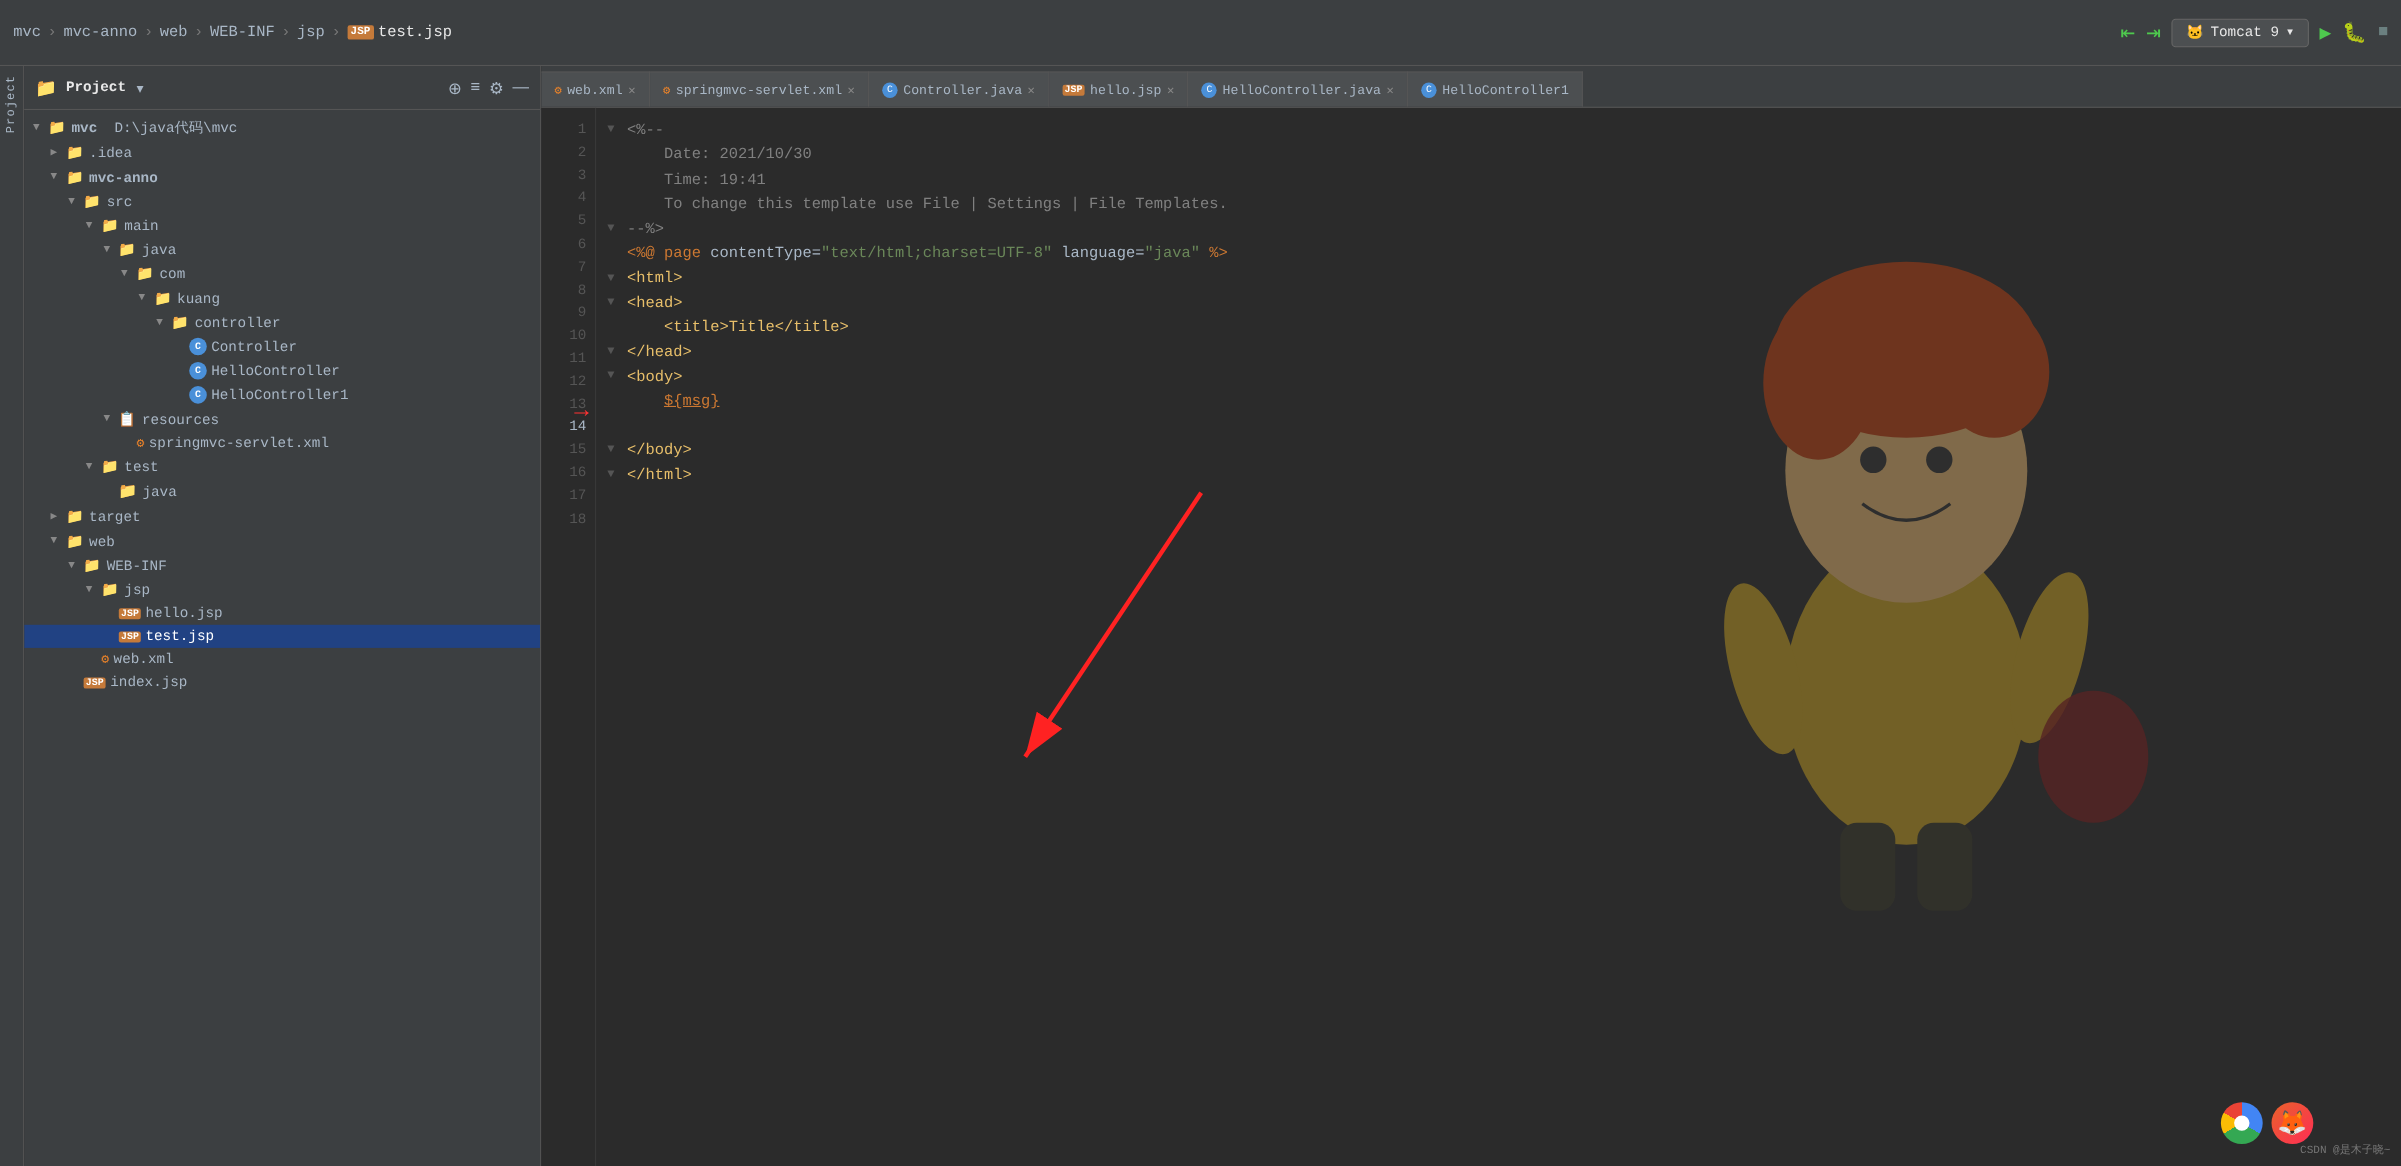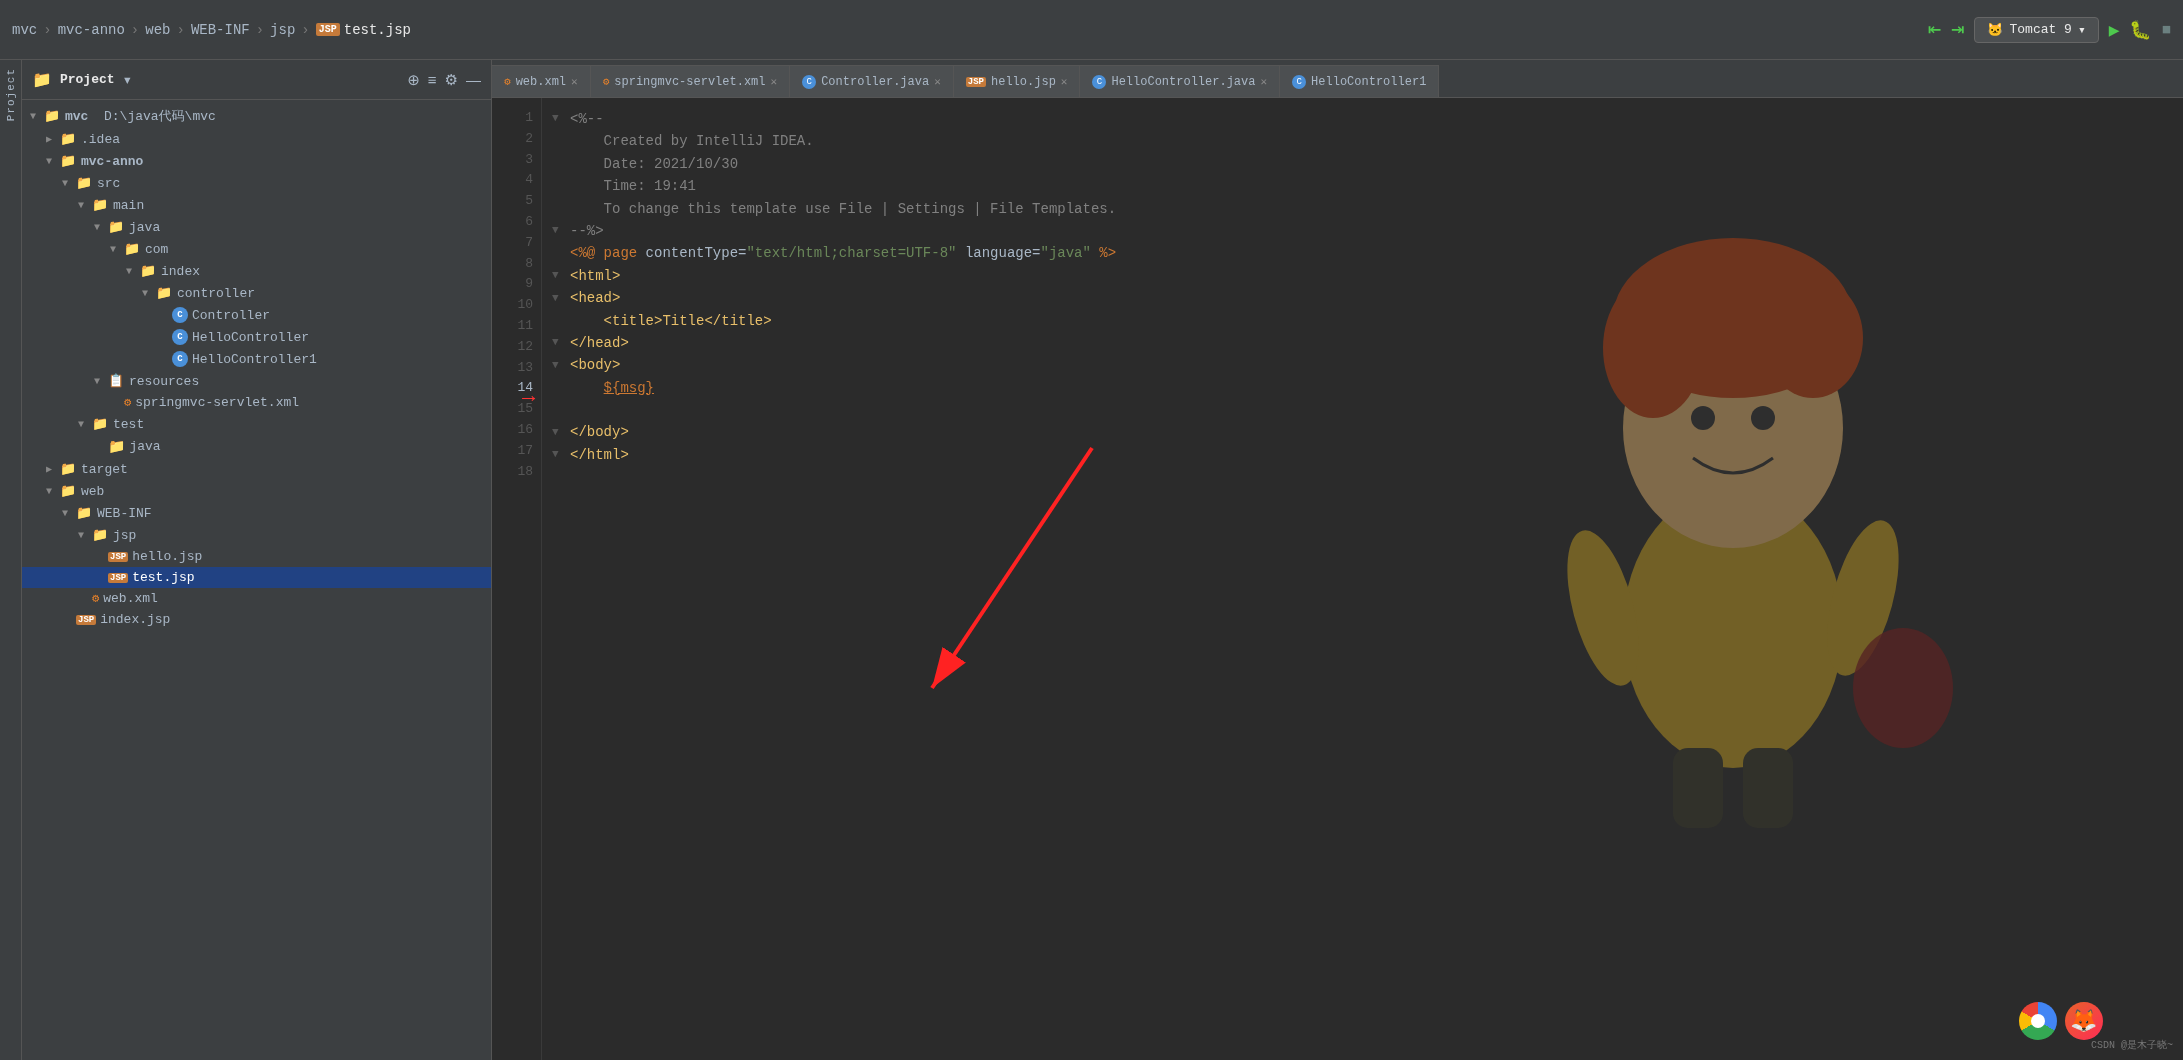--- a/index.html
+++ b/index.html
@@ -407,21 +407,21 @@
 
       <div class="tree-item">
         <span class="tree-indent"></span>
           <span class="tree-indent"></span>
           <span class="tree-indent"></span>
           <span class="tree-indent"></span>
           <span class="tree-indent"></span>
           <span class="tree-indent"></span>
         <span class="tree-arrow">▼</span>
         <span class="folder-icon folder-blue">📁</span>
-        <span>index</span>
+        <span>kuang</span>
       </div>
 
       <div class="tree-item">
         <span class="tree-indent"></span>
           <span class="tree-indent"></span>
           <span class="tree-indent"></span>
           <span class="tree-indent"></span>
           <span class="tree-indent"></span>
           <span class="tree-indent"></span>
           <span class="tree-indent"></span>
@@ -668,24 +668,20 @@
         <div class="line-num">18</div>
       </div>
 
       <div class="code-area">
 
         <div class="code-line">
           <span class="fold-btn">▼</span>
           <span class="c-comment">&lt;%--</span>
         </div>
 
-        <div class="code-line">
-          <span class="fold-btn">&nbsp;</span>
-          <span class="c-comment">    Created by IntelliJ IDEA.</span>
-        </div>
 
 
         <div class="code-line">
           <span class="fold-btn">&nbsp;</span>
           <span class="c-comment">    Date: 2021/10/30</span>
         </div>
 
         <div class="code-line">
           <span class="fold-btn">&nbsp;</span>
           <span class="c-comment">    Time: 19:41</span>

